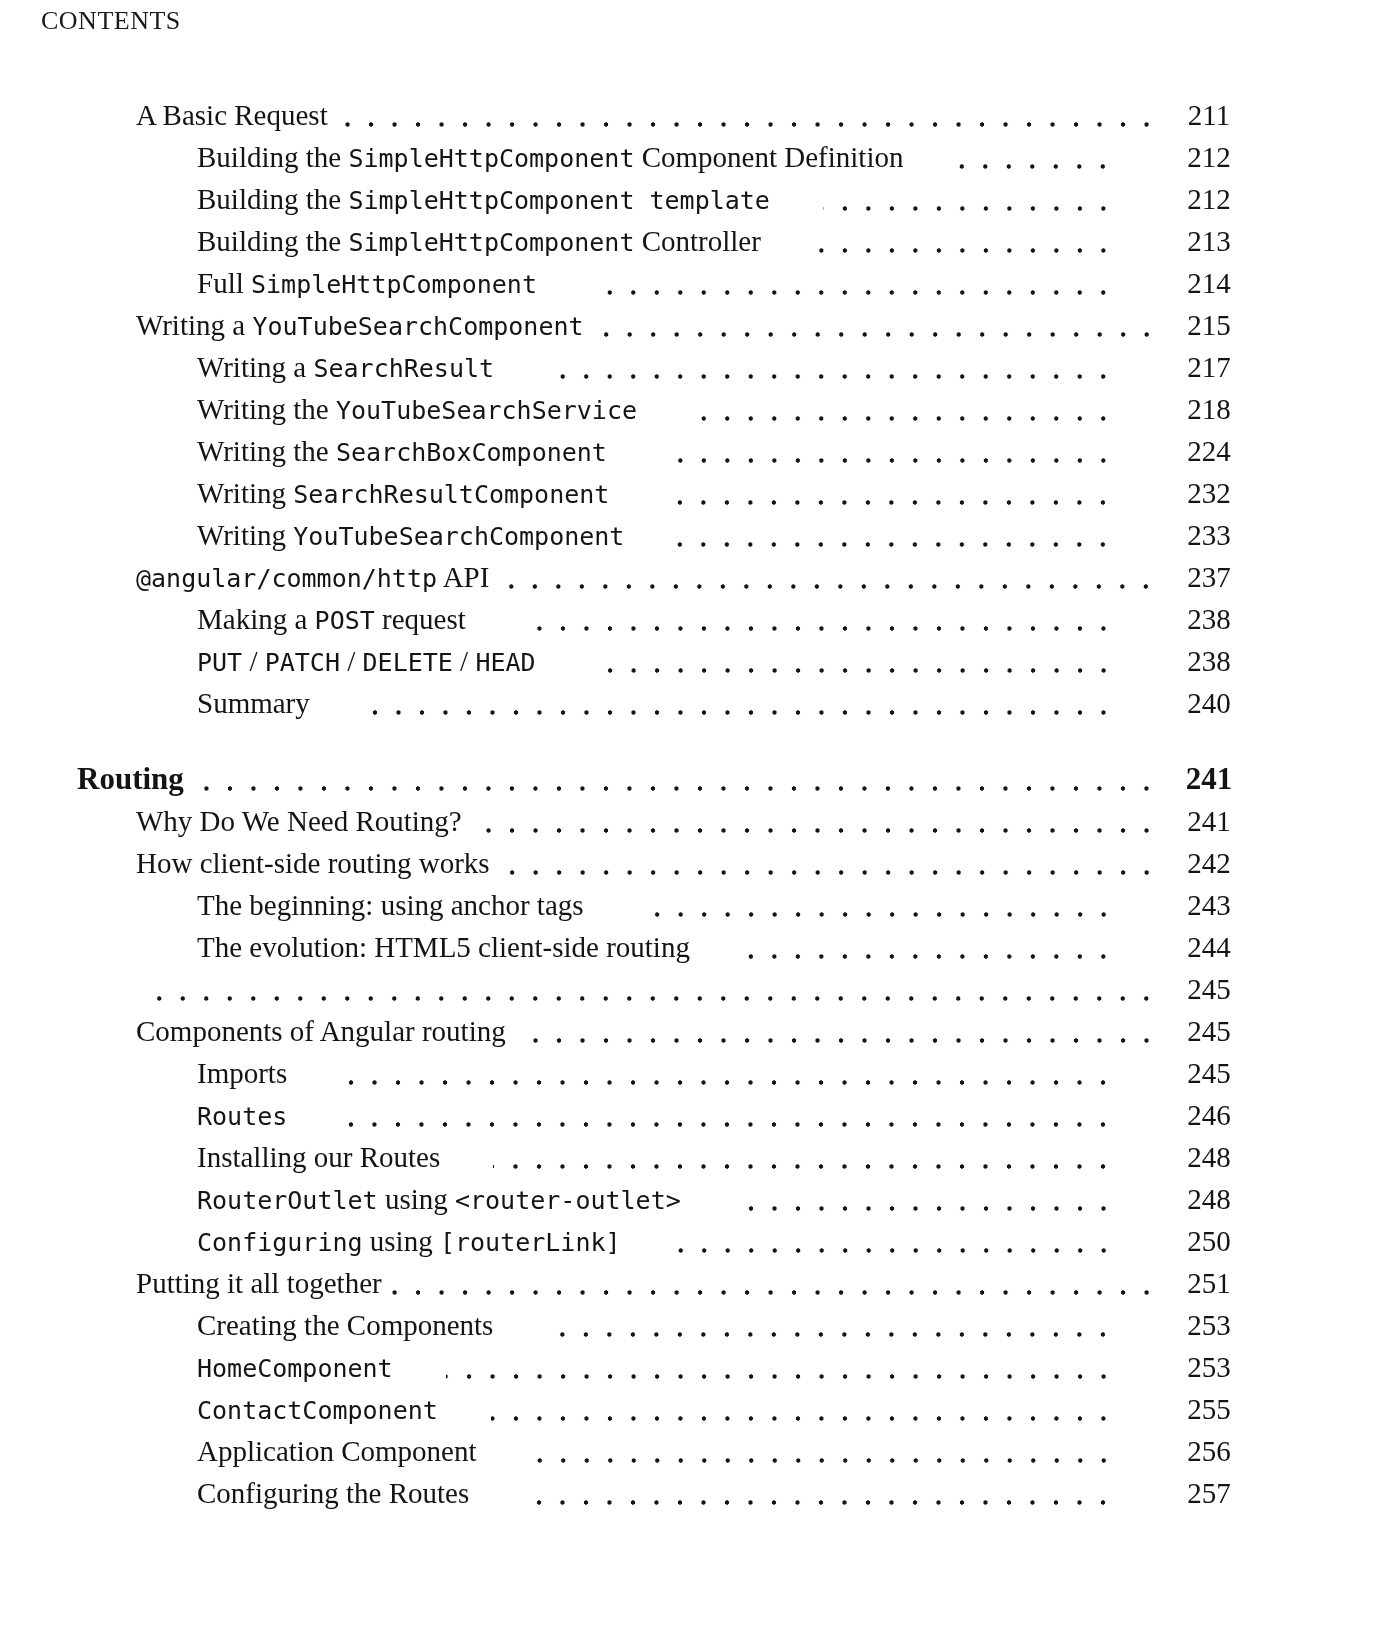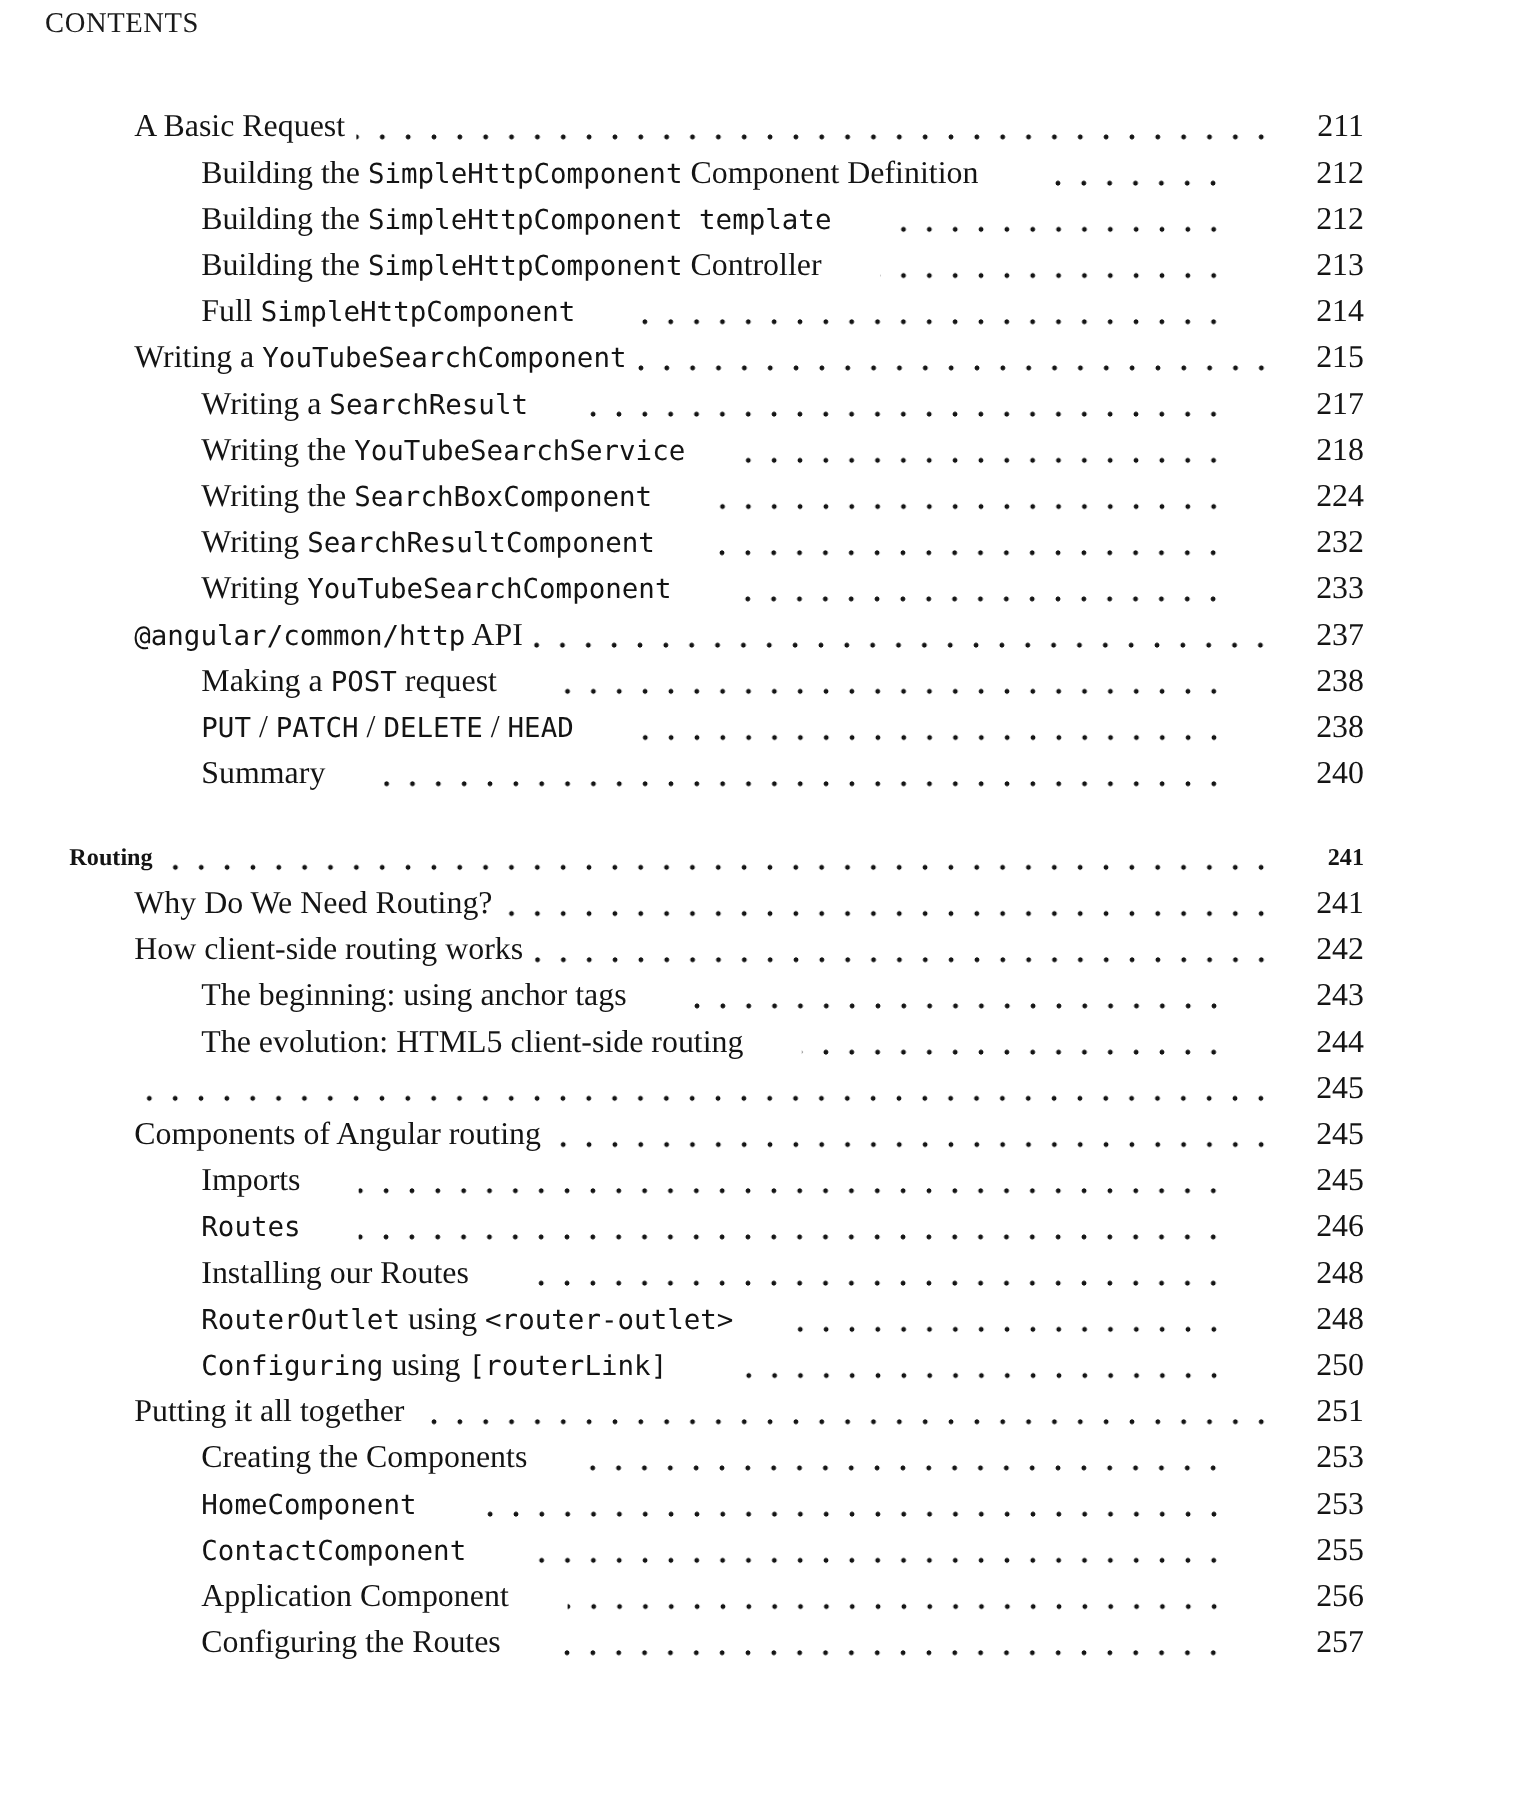--- a/index.html
+++ b/index.html
@@ -19,33 +19,33 @@
     position: absolute;
     left: 41px;
     top: 6px;
     font-size: 26px;
     letter-spacing: 0.5px;
     color: #1a1a1a;
   }
   .toc {
     position: absolute;
     top: 94px;
-    left: 0;
+    left: 14px;
     right: 0;
     padding-right: 160px;
   }
   .toc-row {
     display: flex;
     align-items: baseline;
     height: 42px;
     line-height: 42px;
     font-size: 29px;
     white-space: nowrap;
   }
-  .toc-row.lvl0 { margin-left: 63px; font-weight: bold; font-size: 22px; }
+  .toc-row.lvl0 { margin-left: 63px; font-weight: bold; font-size: 31px; }
   .toc-row.lvl1 { margin-left: 122px; }
   .toc-row.lvl2 { margin-left: 183px; gap: 43px; }
   .toc-row.chapter-gap { margin-top: 34px; }
   .seg.mono {
     font-family: "DejaVu Sans Mono", monospace;
     font-size: 25px;
   }
   .leader {
     flex: 1 1 auto;
     align-self: stretch;
@@ -53,21 +53,21 @@
     margin-left: 10px;
     margin-right: 16px;
     background-image: radial-gradient(circle, #141414 1.9px, rgba(0,0,0,0) 2.5px);
     background-size: 23.5px 5px;
     background-repeat: repeat-x;
     background-position: right 4px bottom 9px;
   }
   .pagenum {
     flex: 0 0 auto;
     min-width: 62px;
-    text-align: right;
+    text-align: center;
   }
 </style>
 </head>
 <body>
 
 <div class="running-header">CONTENTS</div>
 
 <div class="toc">
     <div class="toc-row lvl1">
       <span class="title"><span class="seg serif">A Basic Request</span></span>

